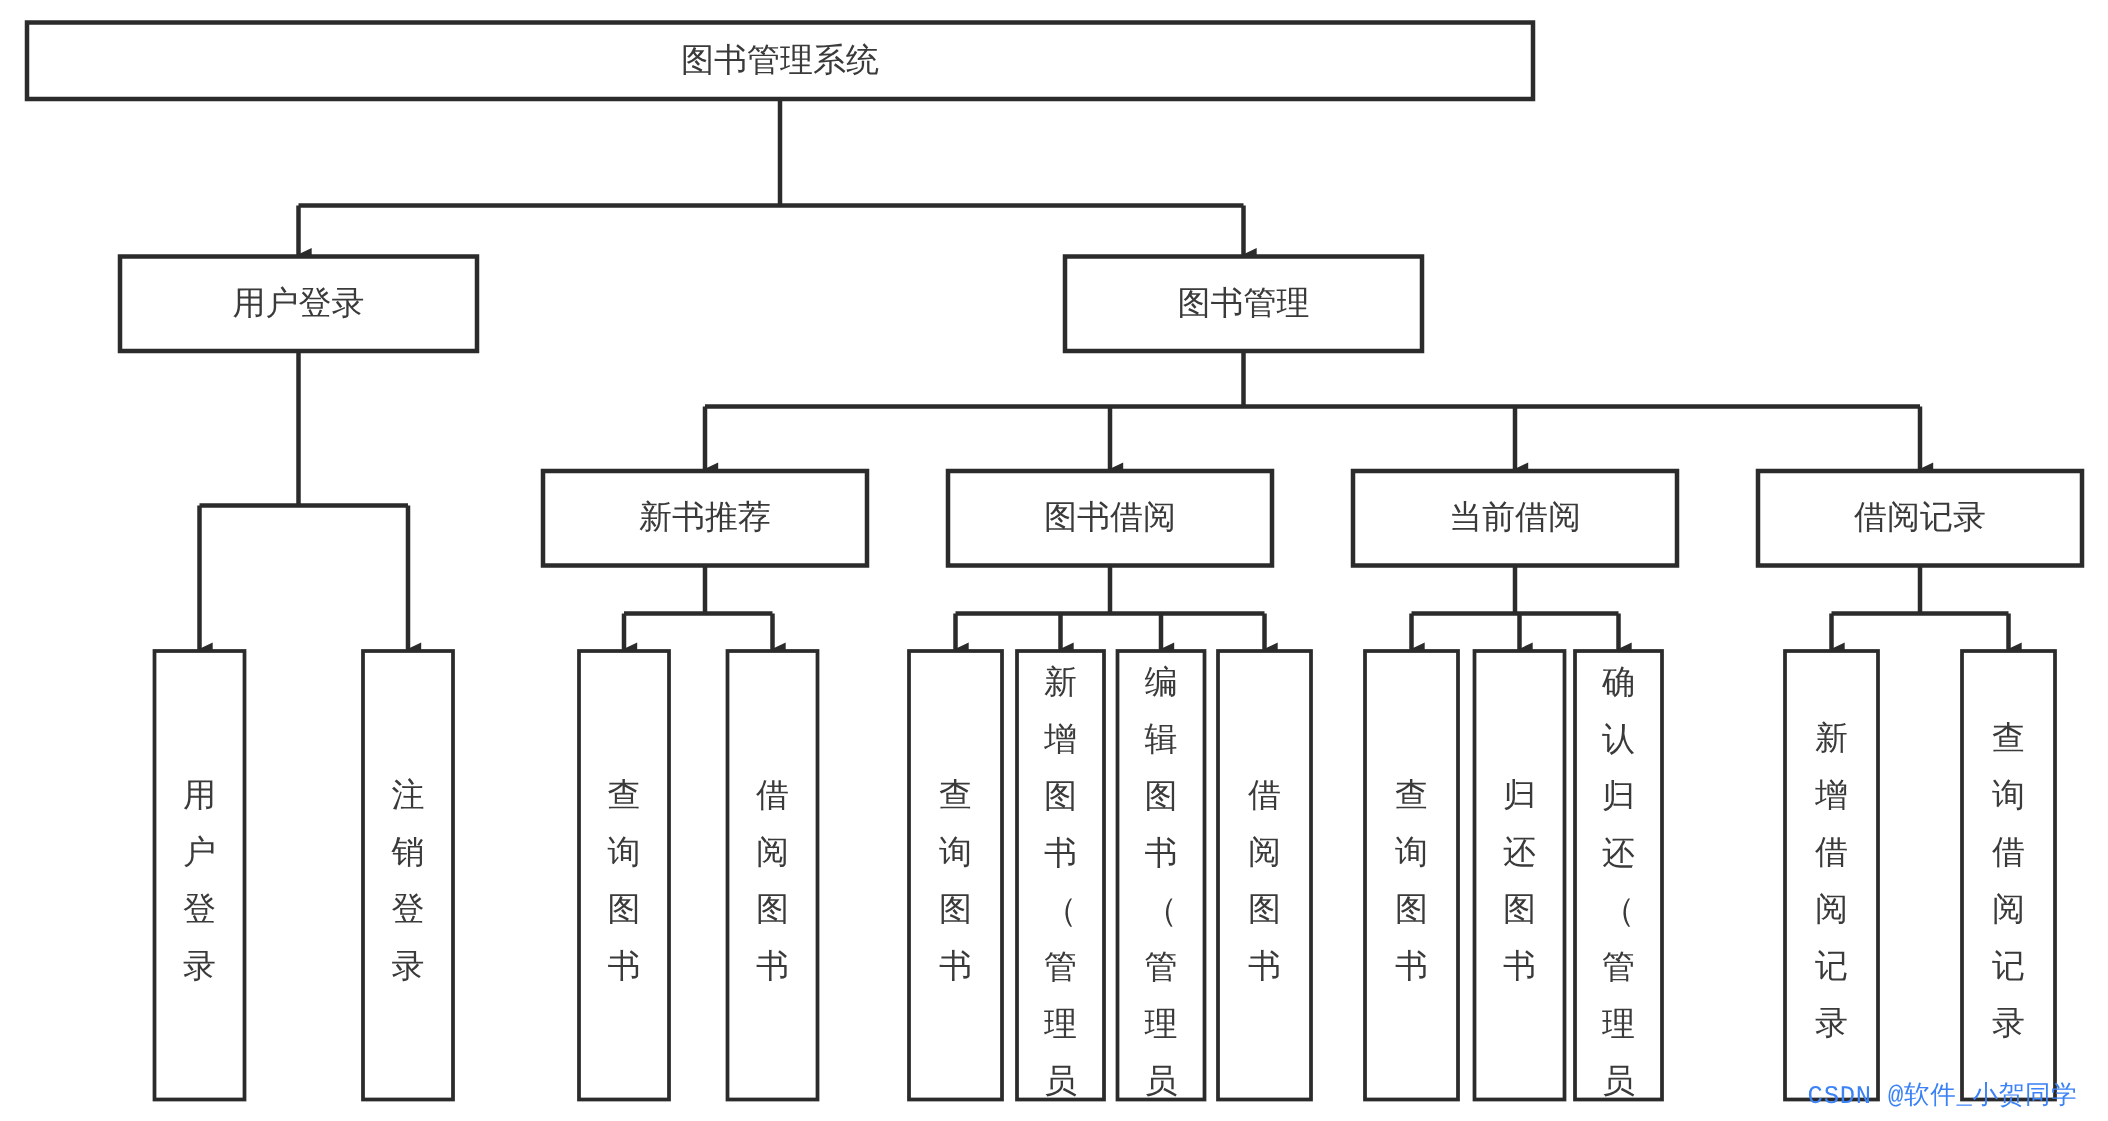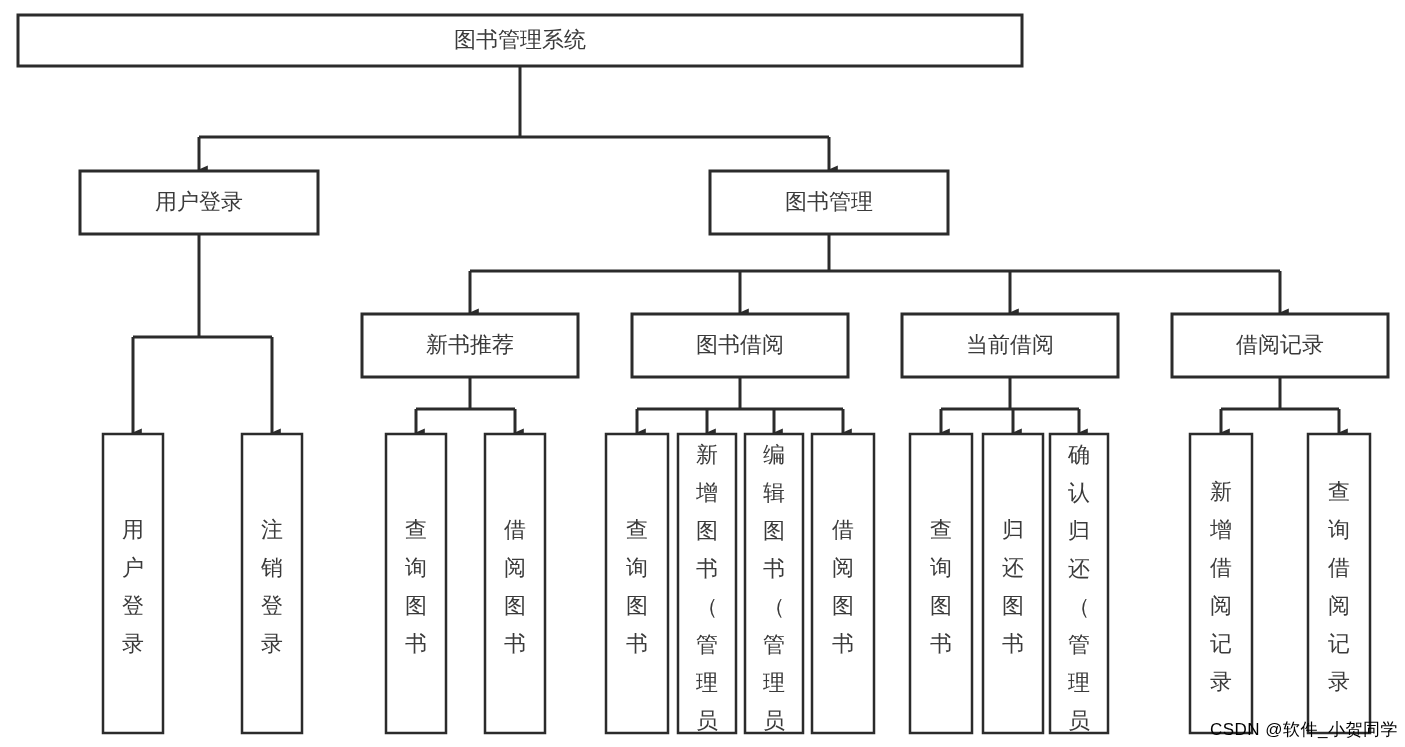--- a/index.html
+++ b/index.html
@@ -48,25 +48,25 @@
     dominant-baseline: middle;
   }
   .node-label-v {
     fill: #3a3a3a;
     font-family: "Liberation Sans", "DejaVu Sans", sans-serif;
     font-size: 22px;
     text-anchor: middle;
   }
   .watermark {
     position: absolute;
-    right: 7px;
+    right: 20px;
     bottom: 6px;
-    font-family: Liberation Sans, sans-serif;
+    font-family: Liberation Mono, monospace;
     font-size: 17px;
-    color: #000000;
+    color: #3b82f6;
     letter-spacing: 0.5px;
     white-space: nowrap;
     user-select: none;
   }
 </style>
 </head>
 <body>
 
 <div id="diagram-root">
   <svg class="flow" viewBox="0 0 1405 747" xmlns="http://www.w3.org/2000/svg">

